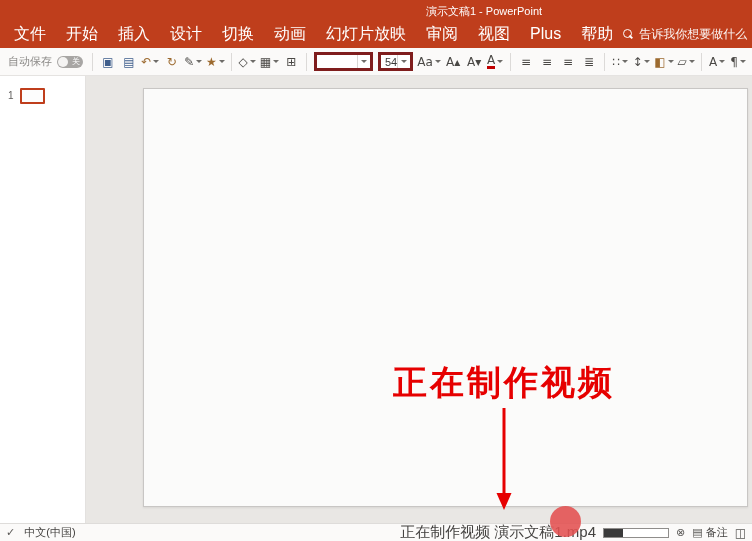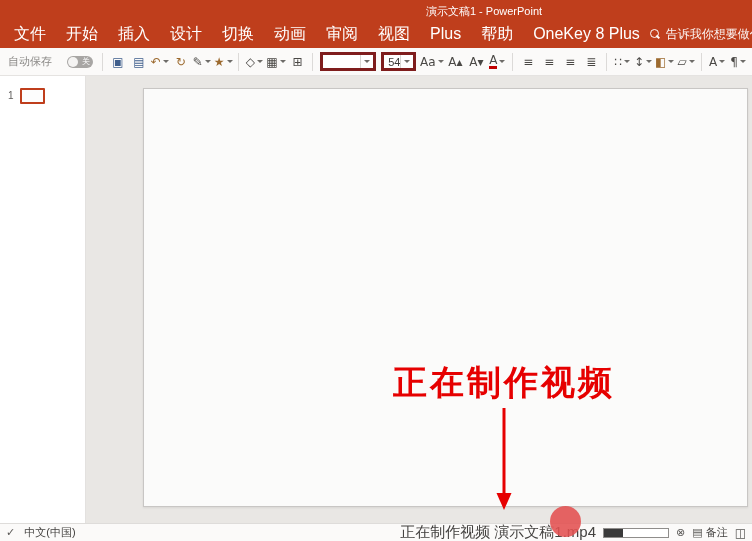--- a/index.html
+++ b/index.html
@@ -19,21 +19,21 @@
     font-size:12px; padding-right:12px; white-space:nowrap; }
   .search-ico { position:relative; width:10px; height:10px; display:inline-block; }
   .search-ico::before { content:""; position:absolute; left:0; top:0; width:7px; height:7px;
     border:1.4px solid #fff; border-radius:50%; }
   .search-ico::after { content:""; position:absolute; left:6px; top:7px; width:4px; height:1.6px;
     background:#fff; transform:rotate(45deg); }
 
   
   .toolbar { height:28px; background:#FBFAF9; border-bottom:1px solid #E5E3E1;
     display:flex; align-items:center; padding:0 4px; gap:1px; }
-  .autosave { display:flex; align-items:center; gap:15px; color:#8A8886; font-size:11px; padding:0 4px; white-space:nowrap; }
+  .autosave { display:flex; align-items:center; gap:5px; color:#8A8886; font-size:11px; padding:0 4px; white-space:nowrap; }
   .pill { position:relative; width:26px; height:12px; background:#A8A6A4; border-radius:6px;
     display:flex; align-items:center; justify-content:flex-end; padding-right:3px; }
   .knob { position:absolute; left:1px; top:1px; width:10px; height:10px; border-radius:50%; background:#F4F3F2; }
   .pill-txt { color:#fff; font-size:8px; line-height:12px; }
   .tbtn { display:flex; align-items:center; justify-content:center; height:22px; min-width:20px;
     padding:0 2px; background:transparent; border:none; border-radius:2px; cursor:default; }
   .g { font-size:12px; color:#4A4845; line-height:1; font-family:"DejaVu Sans",sans-serif; }
   .ico-blue { color:#3F5E8C; }
   .ico-amber { color:#9C6A2F; }
   .fc-g { border-bottom:3px solid #C00000; padding-bottom:0; }
@@ -87,25 +87,25 @@
     <span class="title">演示文稿1 - PowerPoint</span>
   </div>
 
   <div class="tabs-row">
     <div class="tab">文件</div>
     <div class="tab">开始</div>
     <div class="tab">插入</div>
     <div class="tab">设计</div>
     <div class="tab">切换</div>
     <div class="tab">动画</div>
+    <div class="tab">幻灯片放映</div>
     <div class="tab">审阅</div>
     <div class="tab">视图</div>
     <div class="tab">Plus</div>
     <div class="tab">帮助</div>
-    <div class="tab">OneKey 8 Plus</div>
     <div class="tellme">
       <span class="search-ico"></span>
       <span>告诉我你想要做什么</span>
     </div>
   </div>
 
   <div class="toolbar">
     <div class="autosave">
       <span>自动保存</span>
       <span class="pill">

